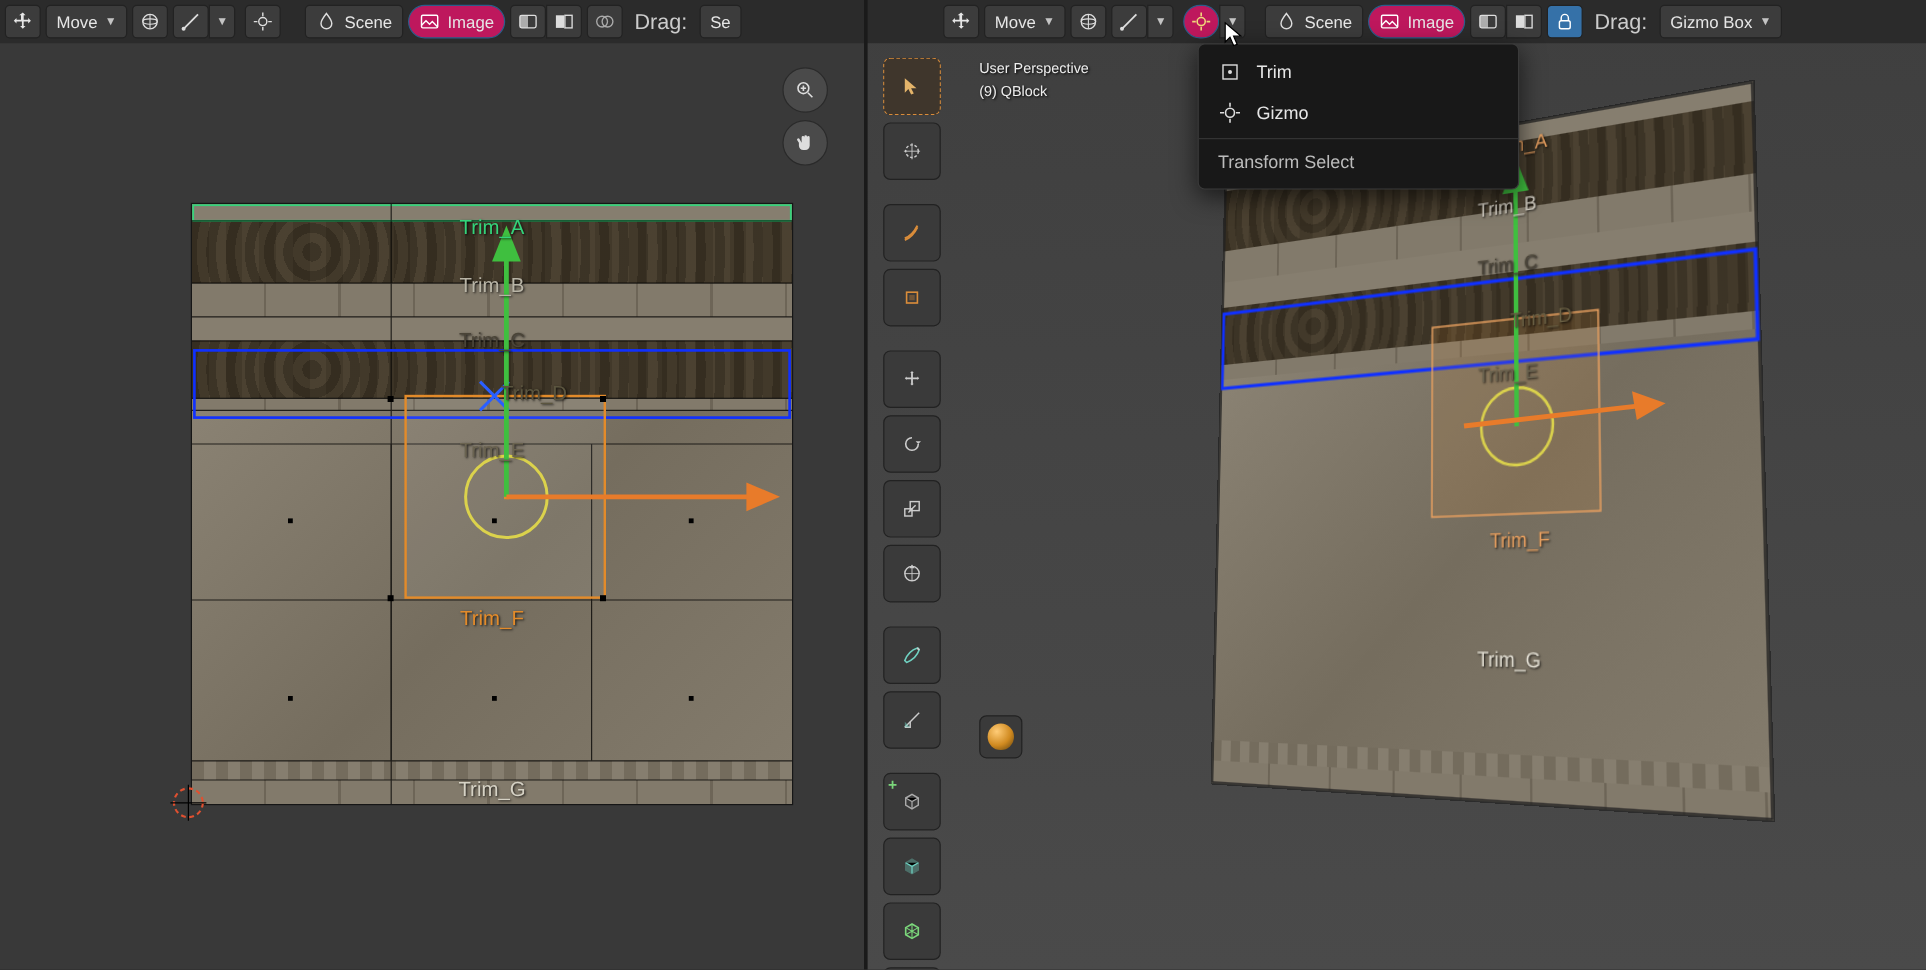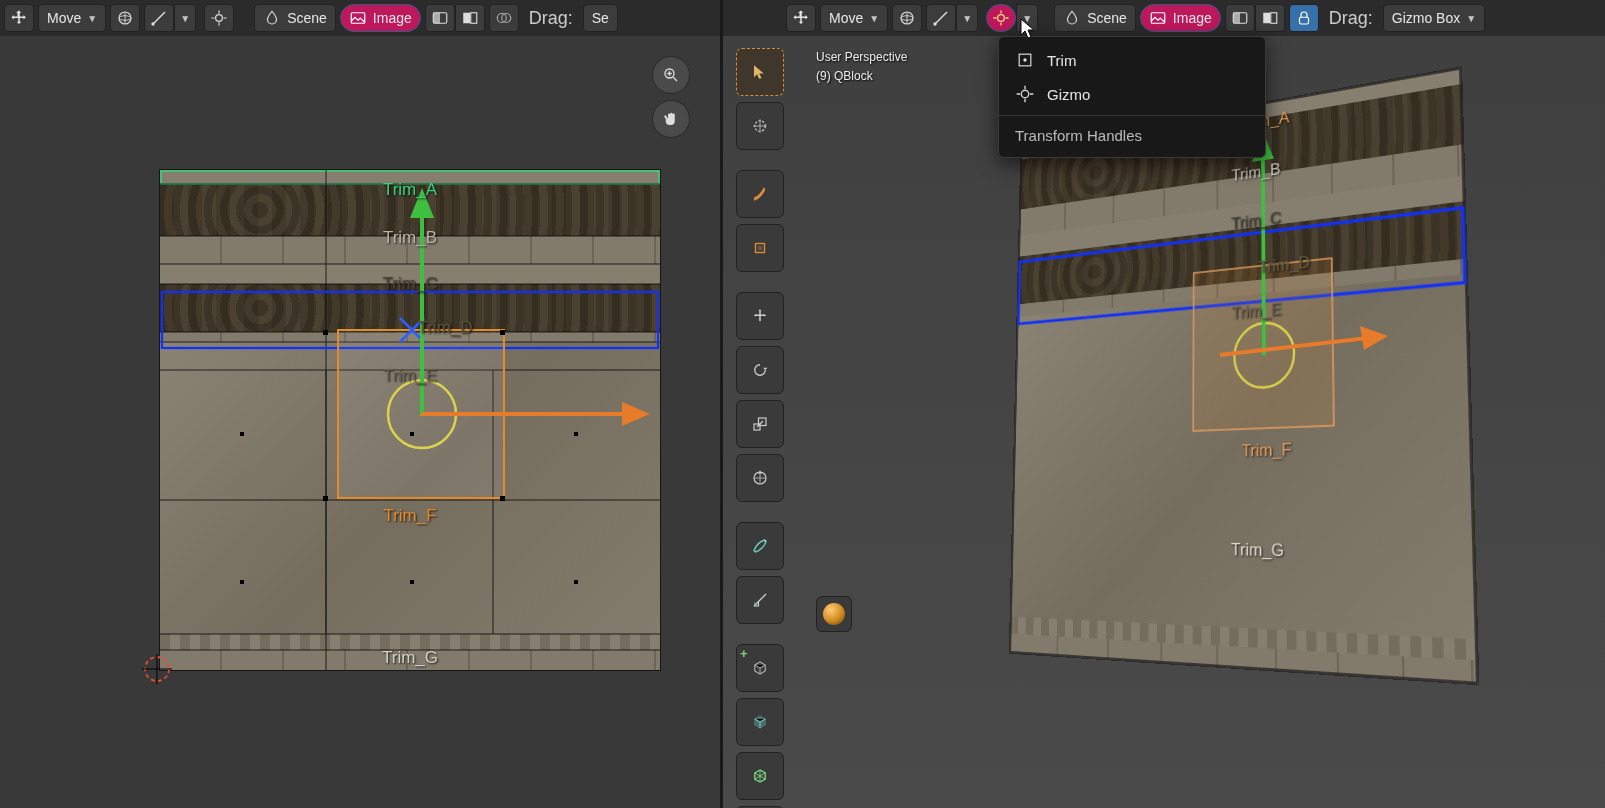--- a/index.html
+++ b/index.html
@@ -568,21 +568,21 @@
     <div class="dropdown-item">
       <span class="ico">
         <svg viewBox="0 0 24 24">
             <circle cx="12" cy="12" r="4.5" fill="none" stroke="#ddd" stroke-width="1.6"></circle>
             <path d="M12 2v4M12 18v4M2 12h4M18 12h4" stroke="#ddd" stroke-width="1.6"></path>
           </svg>
       </span>
       <span>Gizmo</span>
     </div>
     <div class="dropdown-sep"></div>
-    <div class="dropdown-title">Transform Handles</div>
+    <div class="dropdown-title">Transform Select</div>
   </div>
 
   <svg class="cursor" style="left:300px;top:18px;" viewBox="0 0 16 22">
     <path d="M1 1l0 16 4-4 3 7 3-1-3-7 6 0z" fill="#fff" stroke="#000" stroke-width="1"></path>
   </svg>
 
   <div class="plane">
     <div class="strip tx-plain" style="top:0;height:16px;"></div>
     <div class="strip tx-ornate" style="top:16px;height:58px;"></div>
     <div class="strip tx-block" style="top:74px;height:30px;"></div>

